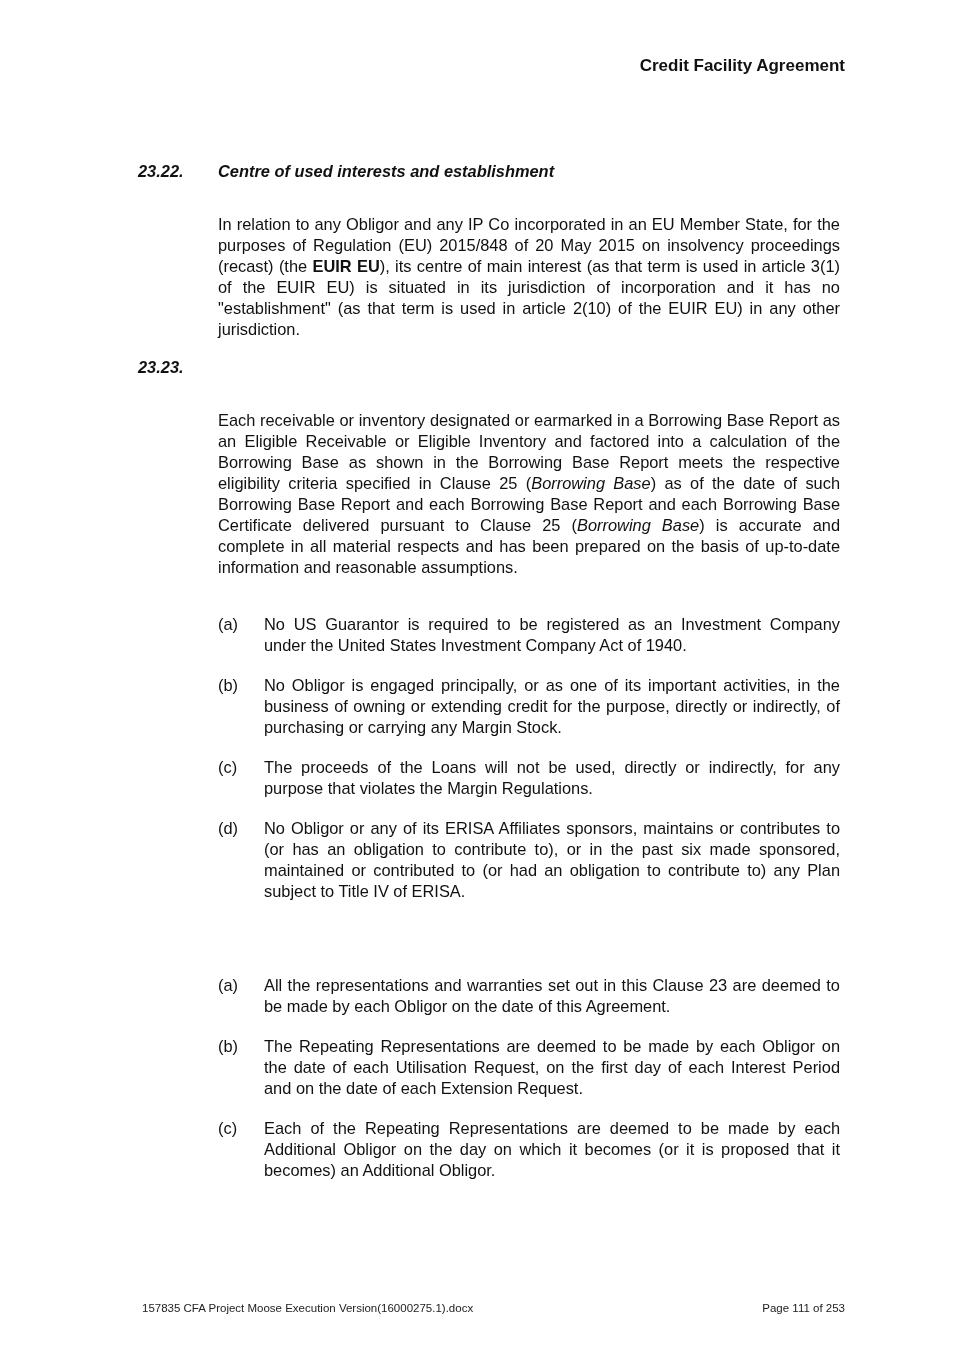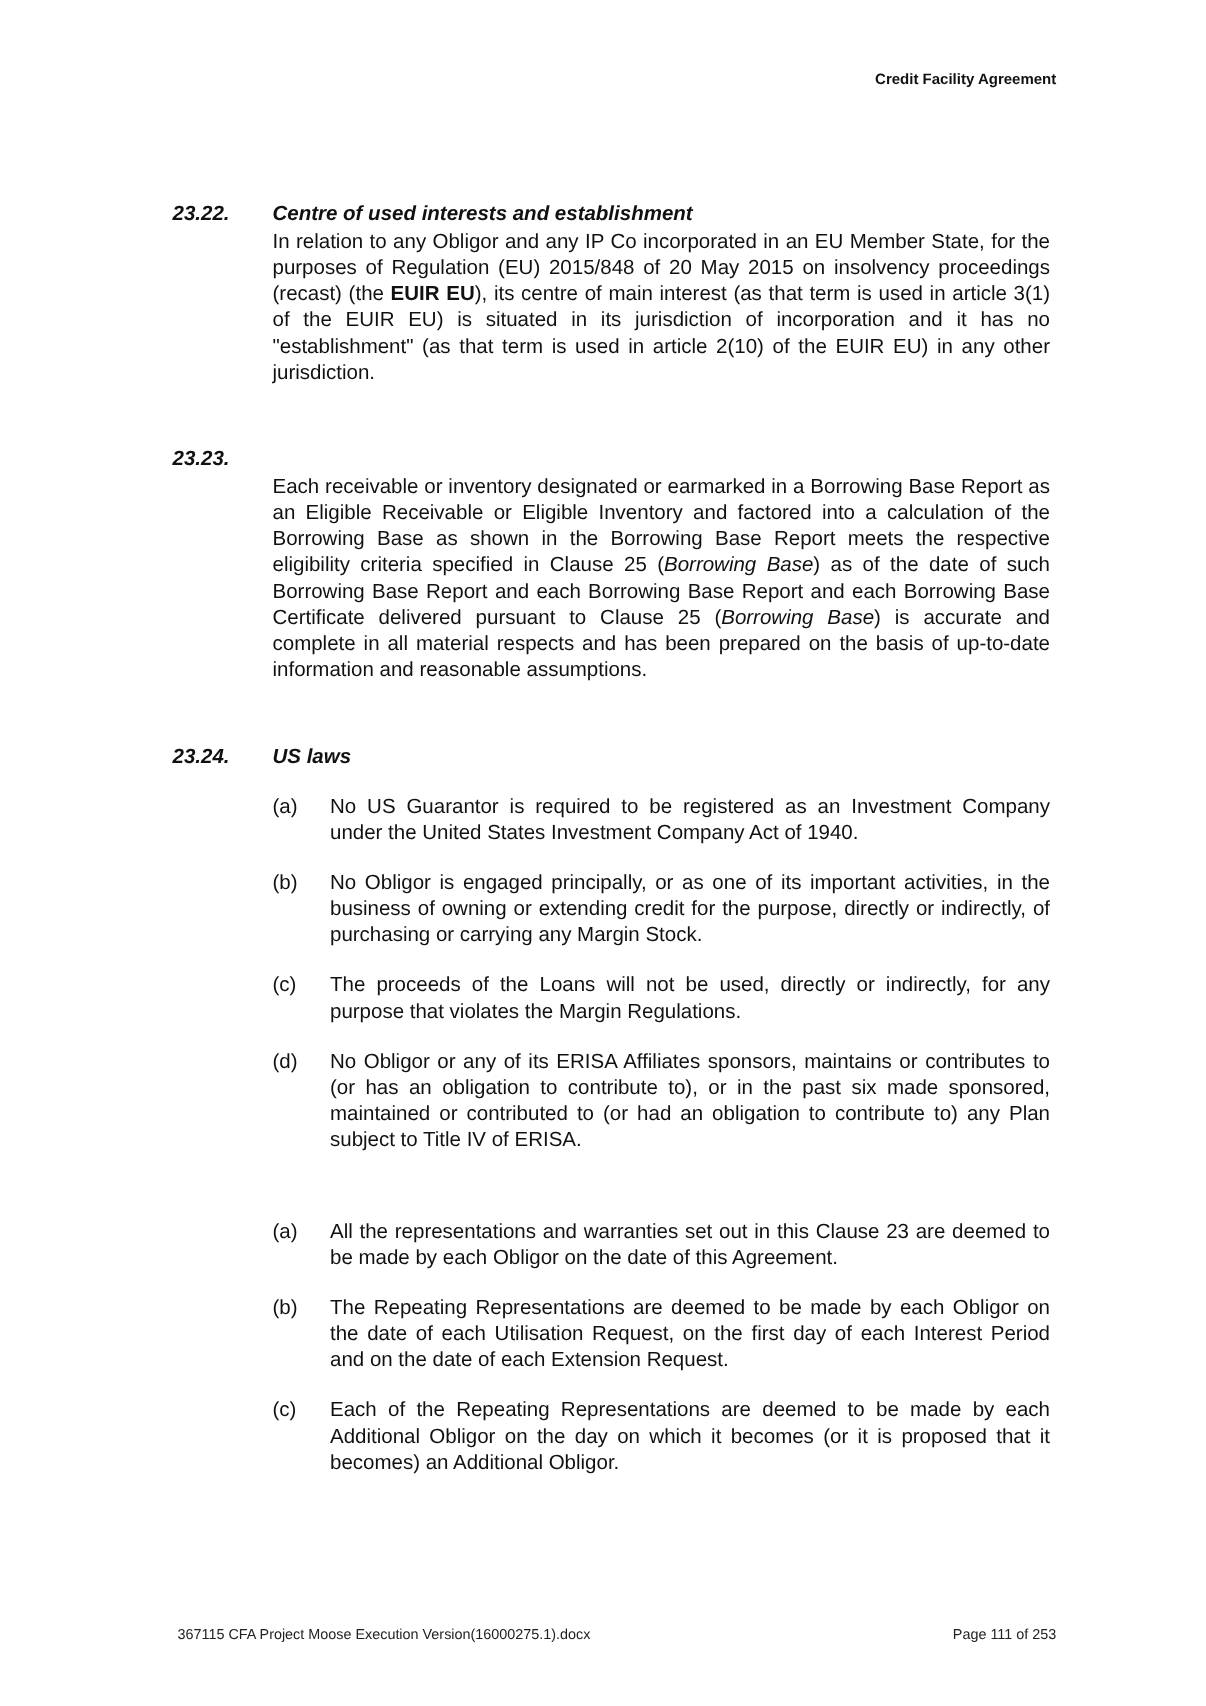--- a/index.html
+++ b/index.html
@@ -2,30 +2,30 @@
 <html><head>
 <meta charset="utf-8">
 <style>
   html, body { margin: 0; padding: 0; background: #ffffff; }
   body {
     width: 965px; height: 1365px; position: relative; overflow: hidden;
     font-family: "Liberation Sans", sans-serif; color: #111111;
   }
   .running-header {
     position: absolute; top: 56px; right: 120px;
-    font-size: 12px; font-weight: bold; color: #111;
+    font-size: 17px; font-weight: bold; color: #111;
   }
   .clause { position: absolute; left: 138px; width: 702px; }
   .clause-heading {
     font-size: 16.4px; font-weight: bold; line-height: 21px; position: relative; height: 21px; font-style: italic;
   }
   .clause-num { position: absolute; left: 0; top: 0; }
   .clause-title { position: absolute; left: 80px; top: 0; }
   .para {
-    margin-left: 80px; margin-top: 1px;
+    margin-left: 80px; margin-top: 32px;
     font-size: 16.4px; line-height: 21px; text-align: justify;
   }
   .item {
     position: relative; margin-left: 80px; margin-top: 19px;
     font-size: 16.4px; line-height: 21px;
   }
   .item-label { position: absolute; left: 0; top: 0; }
   .item-text { margin-left: 46px; text-align: justify; display: block; }
   .footer {
     position: absolute; top: 1302px; left: 142px; right: 120px;
@@ -48,24 +48,20 @@
 </section>
 
 <section class="clause" style="top:357px;">
   <div class="clause-heading">
     <span class="clause-num">23.23.</span>
   </div>
   <p class="para"><span>Each receivable or inventory designated or earmarked in a Borrowing Base Report as an Eligible Receivable or Eligible Inventory and factored into a calculation of the Borrowing Base as shown in the Borrowing Base Report meets the respective eligibility criteria specified in Clause 25 (</span><i>Borrowing Base</i><span>) as of the date of such Borrowing Base Report and each Borrowing Base Report and each Borrowing Base Certificate delivered pursuant to Clause 25 (</span><i>Borrowing Base</i><span>) is accurate and complete in all material respects and has been prepared on the basis of up-to-date information and reasonable assumptions.</span></p>
 </section>
 
 <section class="clause" style="top:595px;">
-  <div class="clause-heading">
-    <span class="clause-num">23.24.</span>
-    <span class="clause-title">US laws</span>
-  </div>
   <div class="item">
     <span class="item-label">(a)</span>
     <span class="item-text">No US Guarantor is required to be registered as an Investment Company under the United States Investment Company Act of 1940.</span>
   </div>
   <div class="item">
     <span class="item-label">(b)</span>
     <span class="item-text">No Obligor is engaged principally, or as one of its important activities, in the business of owning or extending credit for the purpose, directly or indirectly, of purchasing or carrying any Margin Stock.</span>
   </div>
   <div class="item">
     <span class="item-label">(c)</span>
@@ -86,15 +82,15 @@
     <span class="item-label">(b)</span>
     <span class="item-text">The Repeating Representations are deemed to be made by each Obligor on the date of each Utilisation Request, on the first day of each Interest Period and on the date of each Extension Request.</span>
   </div>
   <div class="item">
     <span class="item-label">(c)</span>
     <span class="item-text">Each of the Repeating Representations are deemed to be made by each Additional Obligor on the day on which it becomes (or it is proposed that it becomes) an Additional Obligor.</span>
   </div>
 </section>
 
 <div class="footer">
-  <span>367115 CFA Project Moose Execution Version(16000275.1).docx</span>
+  <span>157835 CFA Project Moose Execution Version(16000275.1).docx</span>
   <span>Page 111 of 253</span>
 </div>
 
 </body></html>

